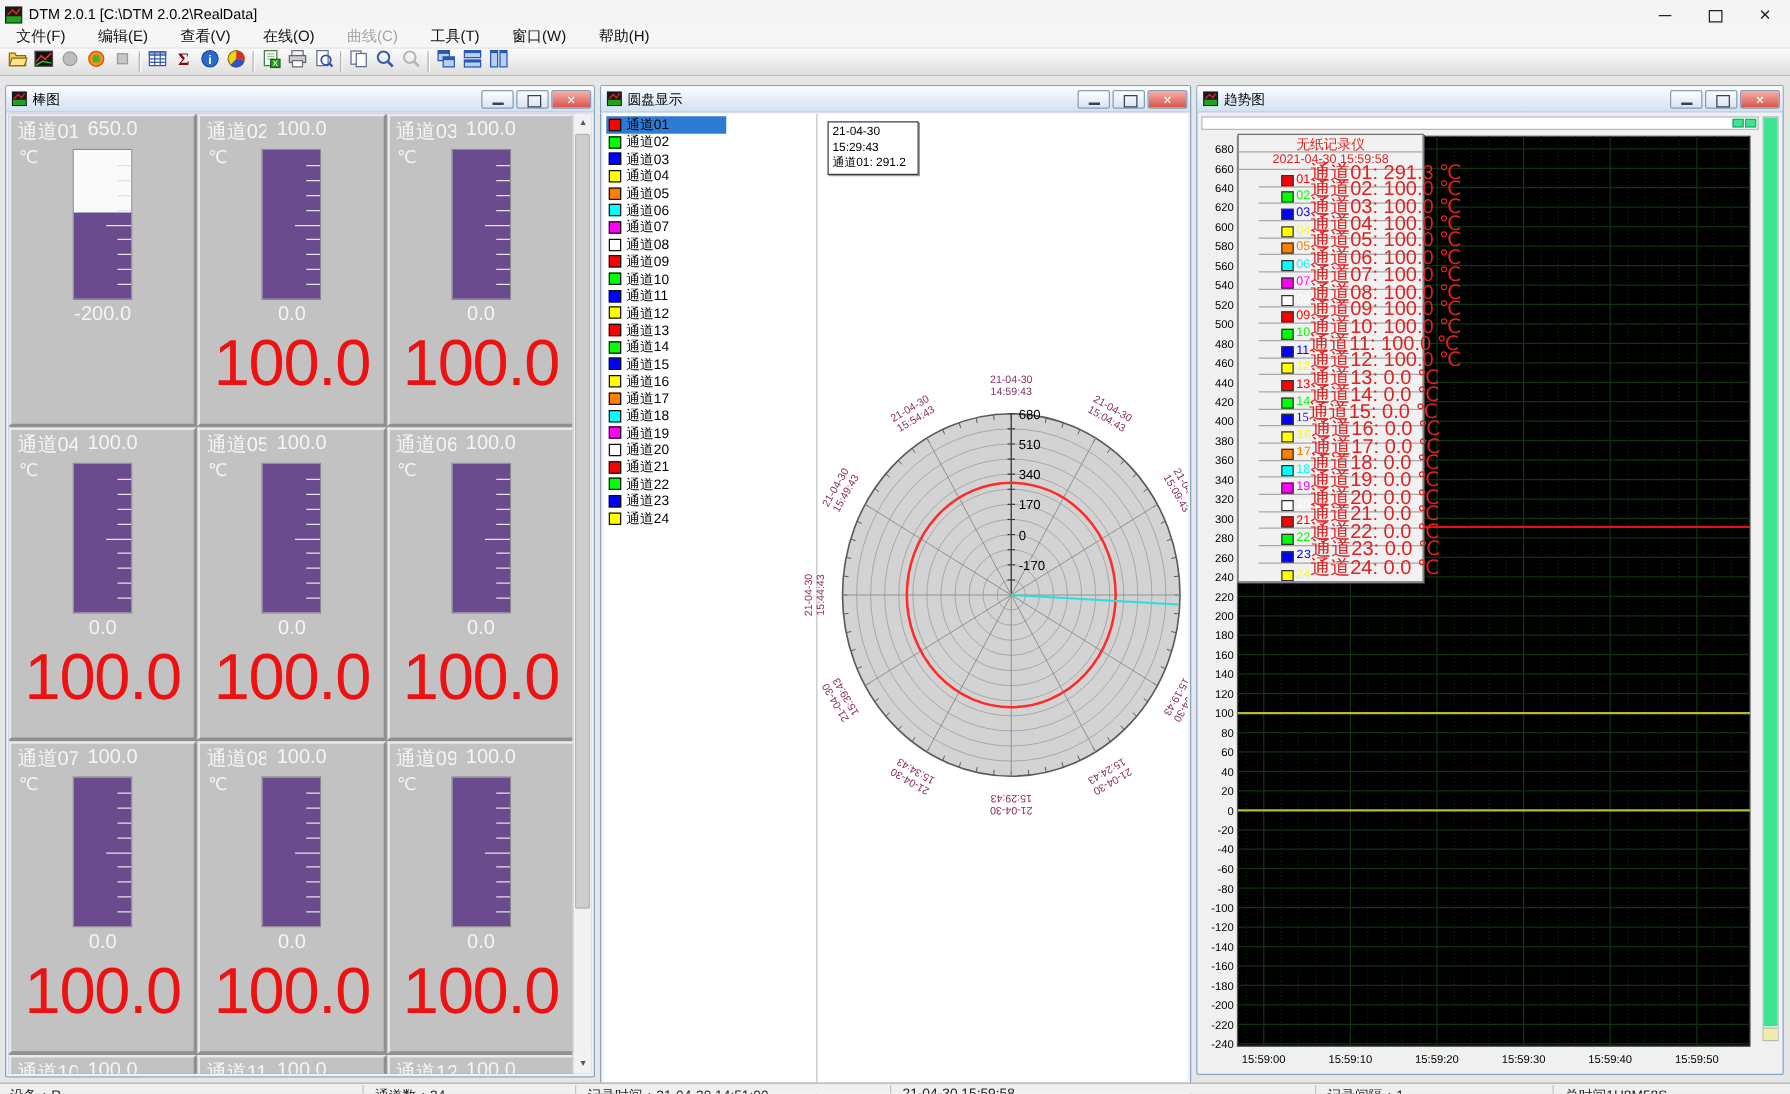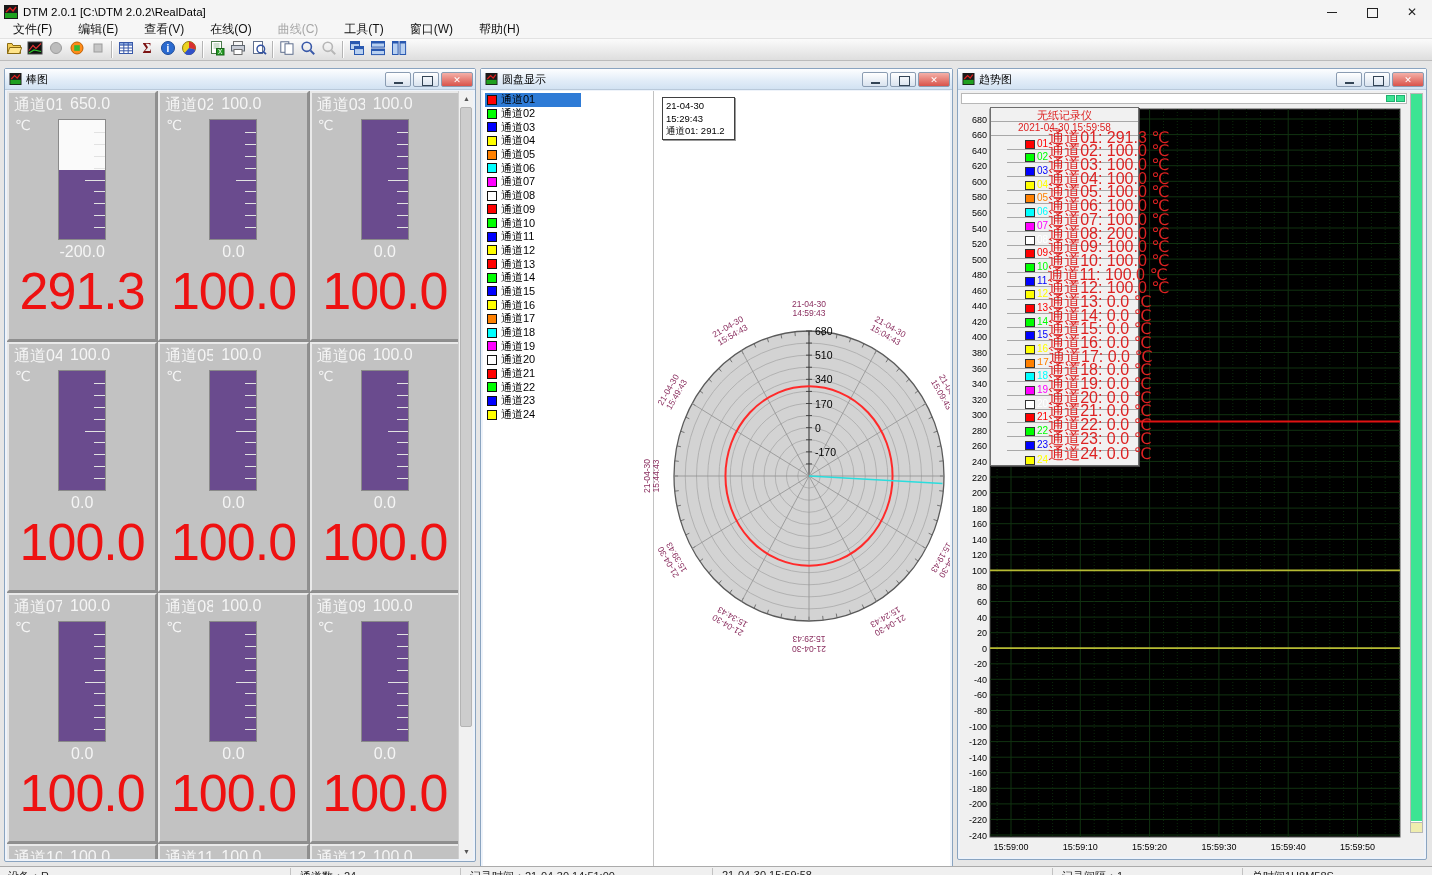--- a/index.html
+++ b/index.html
@@ -285,21 +285,20 @@
               <div class="g-tick" style="top: 20%; width: 11px;"></div>
               <div class="g-tick" style="top: 30%; width: 11px;"></div>
               <div class="g-tick" style="top: 40%; width: 11px;"></div>
               <div class="g-tick" style="top: 50%; width: 20px;"></div>
               <div class="g-tick" style="top: 60%; width: 11px;"></div>
               <div class="g-tick" style="top: 70%; width: 11px;"></div>
               <div class="g-tick" style="top: 80%; width: 11px;"></div>
               <div class="g-tick" style="top: 90%; width: 11px;"></div>
             </div>
             <div class="g-min">-200.0</div>
-            <div class="g-val">291.3</div>
           </div>
           <div class="gauge">
             <div class="g-head">
               <span class="g-name">通道02</span>
               <span class="g-max">100.0</span>
             </div>
             <div class="g-unit">℃</div>
             <div class="g-bar">
               <div class="g-fill" style="height: 100%;"></div>
               <div class="g-tick" style="top: 10%; width: 11px;"></div>
@@ -944,21 +943,21 @@
             <span class="lg-text">通道06: 100.0 ℃</span>
           </div>
           <div class="lg-row">
             <span class="lg-swatch" style="background: rgb(255, 0, 255);"></span>
             <span class="lg-num" style="color: rgb(255, 0, 255);">07</span>
             <span class="lg-text">通道07: 100.0 ℃</span>
           </div>
           <div class="lg-row">
             <span class="lg-swatch" style="background: rgb(255, 255, 255);"></span>
             <span class="lg-num" style="color: rgb(255, 255, 255);">08</span>
-            <span class="lg-text">通道08: 200.0 ℃</span>
+            <span class="lg-text">通道08: 100.0 ℃</span>
           </div>
           <div class="lg-row">
             <span class="lg-swatch" style="background: rgb(255, 0, 0);"></span>
             <span class="lg-num" style="color: rgb(255, 0, 0);">09</span>
             <span class="lg-text">通道09: 100.0 ℃</span>
           </div>
           <div class="lg-row">
             <span class="lg-swatch" style="background: rgb(0, 255, 0);"></span>
             <span class="lg-num" style="color: rgb(0, 255, 0);">10</span>
             <span class="lg-text">通道10: 100.0 ℃</span>
@@ -978,26 +977,26 @@
             <span class="lg-num" style="color: rgb(255, 0, 0);">13</span>
             <span class="lg-text">通道13: 0.0 ℃</span>
           </div>
           <div class="lg-row">
             <span class="lg-swatch" style="background: rgb(0, 255, 0);"></span>
             <span class="lg-num" style="color: rgb(0, 255, 0);">14</span>
             <span class="lg-text">通道14: 0.0 ℃</span>
           </div>
           <div class="lg-row">
             <span class="lg-swatch" style="background: rgb(0, 0, 255);"></span>
-            <span class="lg-num" style="color: rgb(0, 0, 255);">15</span>
+            <span class="lg-num" style="color: rgb(0, 0, 255); font-family: Liberation Serif, serif;">15</span>
             <span class="lg-text">通道15: 0.0 ℃</span>
           </div>
           <div class="lg-row">
             <span class="lg-swatch" style="background: rgb(255, 255, 0);"></span>
-            <span class="lg-num" style="color: rgb(255, 255, 0);">16</span>
+            <span class="lg-num" style="color: rgb(255, 255, 0); font-family: Liberation Mono, monospace;">16</span>
             <span class="lg-text">通道16: 0.0 ℃</span>
           </div>
           <div class="lg-row">
             <span class="lg-swatch" style="background: rgb(255, 128, 0);"></span>
             <span class="lg-num" style="color: rgb(255, 128, 0); font-family: Liberation Mono, monospace;">17</span>
             <span class="lg-text">通道17: 0.0 ℃</span>
           </div>
           <div class="lg-row">
             <span class="lg-swatch" style="background: rgb(0, 255, 255);"></span>
             <span class="lg-num" style="color: rgb(0, 255, 255);">18</span>
@@ -1018,21 +1017,21 @@
             <span class="lg-num" style="color: rgb(255, 0, 0);">21</span>
             <span class="lg-text">通道21: 0.0 ℃</span>
           </div>
           <div class="lg-row">
             <span class="lg-swatch" style="background: rgb(0, 255, 0);"></span>
             <span class="lg-num" style="color: rgb(0, 255, 0);">22</span>
             <span class="lg-text">通道22: 0.0 ℃</span>
           </div>
           <div class="lg-row">
             <span class="lg-swatch" style="background: rgb(0, 0, 255);"></span>
-            <span class="lg-num" style="color: rgb(0, 0, 255);">23</span>
+            <span class="lg-num" style="color: rgb(0, 0, 255); font-family: Liberation Mono, monospace;">23</span>
             <span class="lg-text">通道23: 0.0 ℃</span>
           </div>
           <div class="lg-row">
             <span class="lg-swatch" style="background: rgb(255, 255, 0);"></span>
             <span class="lg-num" style="color: rgb(255, 255, 0);">24</span>
             <span class="lg-text">通道24: 0.0 ℃</span>
           </div>
         </div>
       <div class="tvscroll">
         <div class="tvs-thumb"></div>

